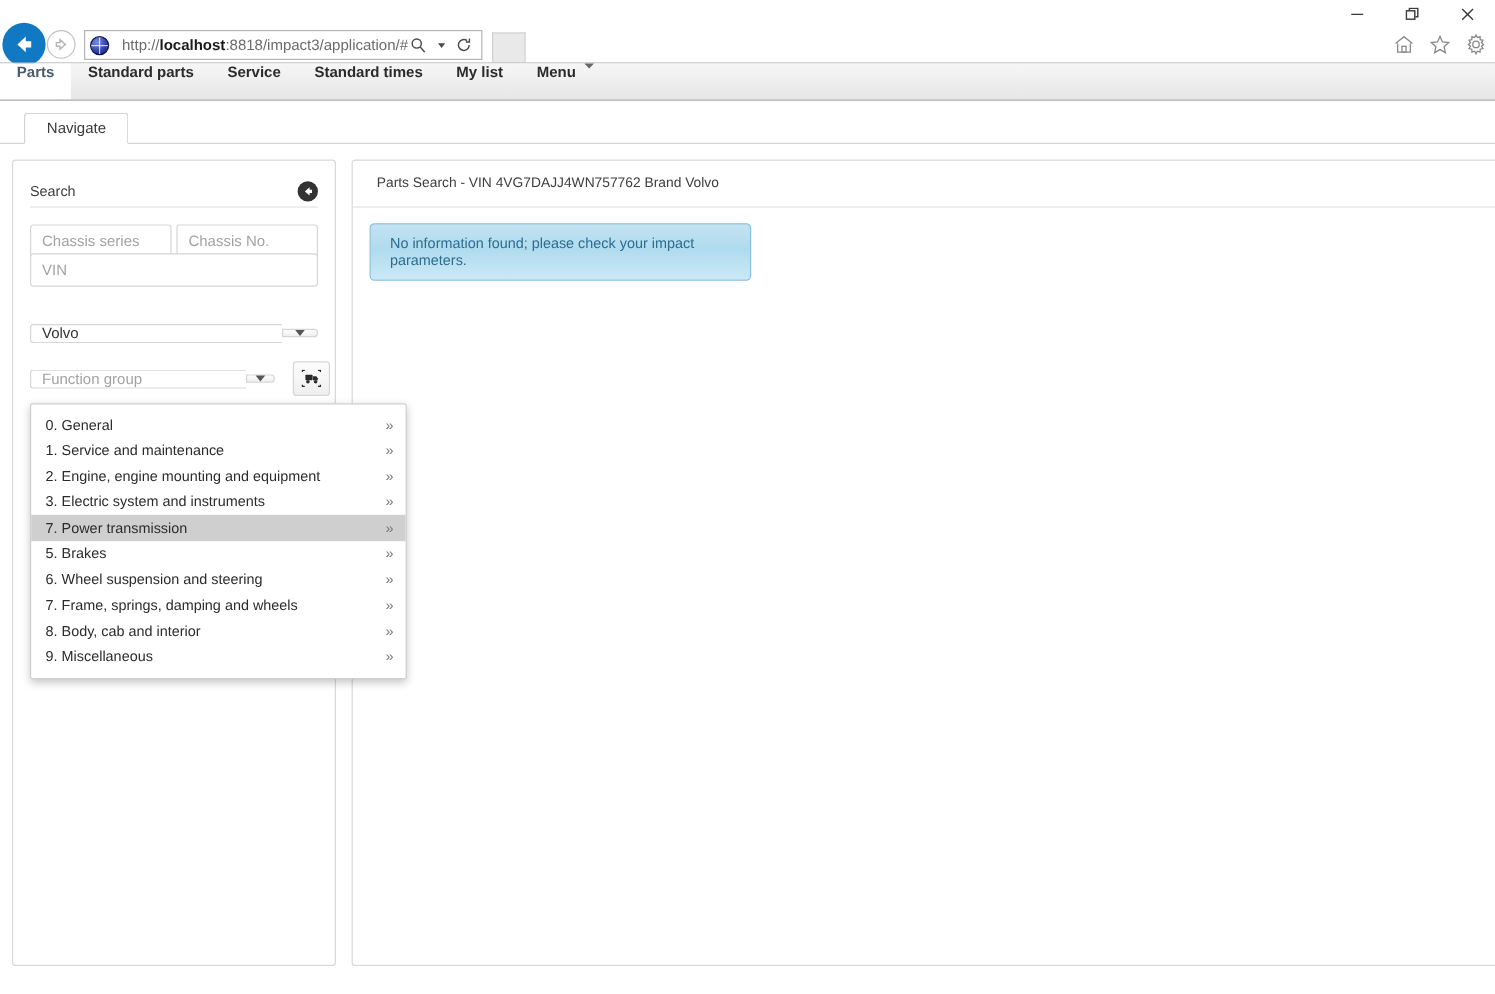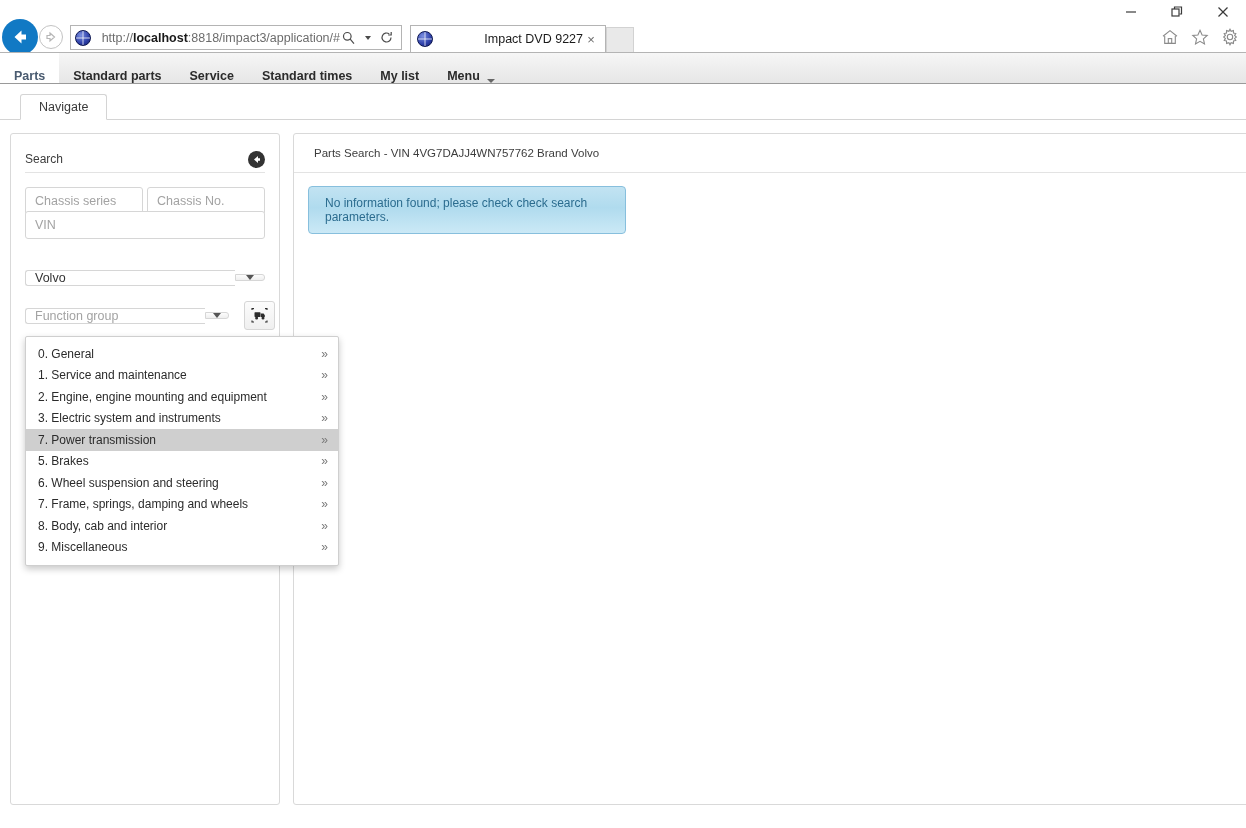--- a/index.html
+++ b/index.html
@@ -130,21 +130,21 @@
   }
   #appnav-border {
     position: absolute; left: 0; top: 30px; width: 1246px; height: 1px;
     background: #9a9a9a;
   }
   #appnav-items {
     position: absolute; left: 0; top: 0; height: 30px;
     display: flex; align-items: center;
   }
   .navitem {
-    height: 30px; display: flex; align-items: flex-end;
+    height: 30px; display: flex; align-items: flex-start;
     padding: 0 14px;
     font-size: 12.5px; color: #2b2b2b; font-weight: bold;
     white-space: nowrap; cursor: pointer;
   }
   .navitem.active {
     background: #ffffff; color: #4a5b70; font-weight: bold;
   }
   .navcaret {
     margin-left: 7px;
     width: 0; height: 0;
@@ -390,25 +390,20 @@
       <span class="addr-tool">
         <svg width="13" height="13" viewBox="0 0 13 13" fill="none" stroke="#4a4a4a" stroke-width="1.2">
           <path d="M11 6.5 A4.5 4.5 0 1 1 9.2 2.9"></path>
             <polyline points="11.2,1 11.2,4 8.2,4"></polyline>
         </svg>
       </span>
     </span>
   </div>
 
   <div id="tabstrip">
-    <div id="tab-active">
-      <span class="globe"></span>
-      <span id="tab-title">Impact DVD 9227</span>
-      <span id="tab-close">×</span>
-    </div>
     <div id="tab-new"></div>
   </div>
 
   <div id="chrome-baseline"></div>
 </div>
 
 <div id="appnav">
   <div id="appnav-strip"></div>
   <div id="appnav-items">
     <div class="navitem active">
@@ -527,15 +522,15 @@
   <div class="dd-item">
     <span>9. Miscellaneous</span>
     <span class="dd-arrow">»</span>
   </div>
 </div>
 
 <div id="main-panel">
   <div id="main-title">Parts Search - VIN 4VG7DAJJ4WN757762 Brand Volvo</div>
   <div id="main-divider"></div>
   <div id="info-box">
-    <span id="info-text">No information found; please check check search parameters.</span>
+    <span id="info-text">No information found; please check your impact parameters.</span>
   </div>
 </div>
 
 </body></html>

